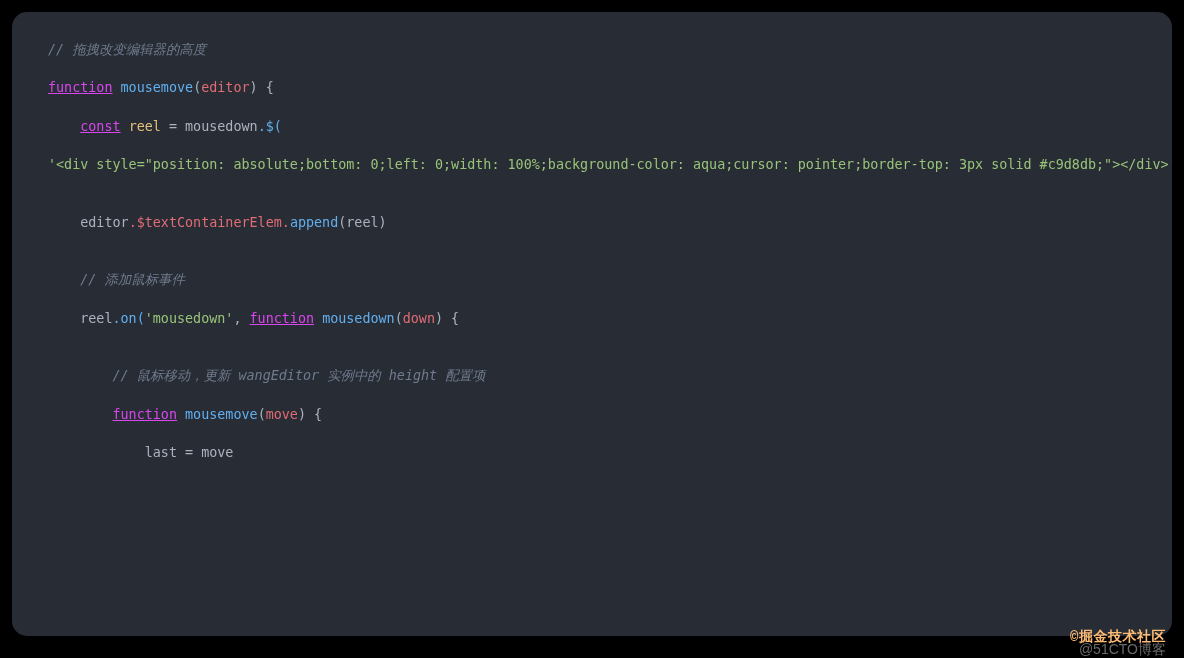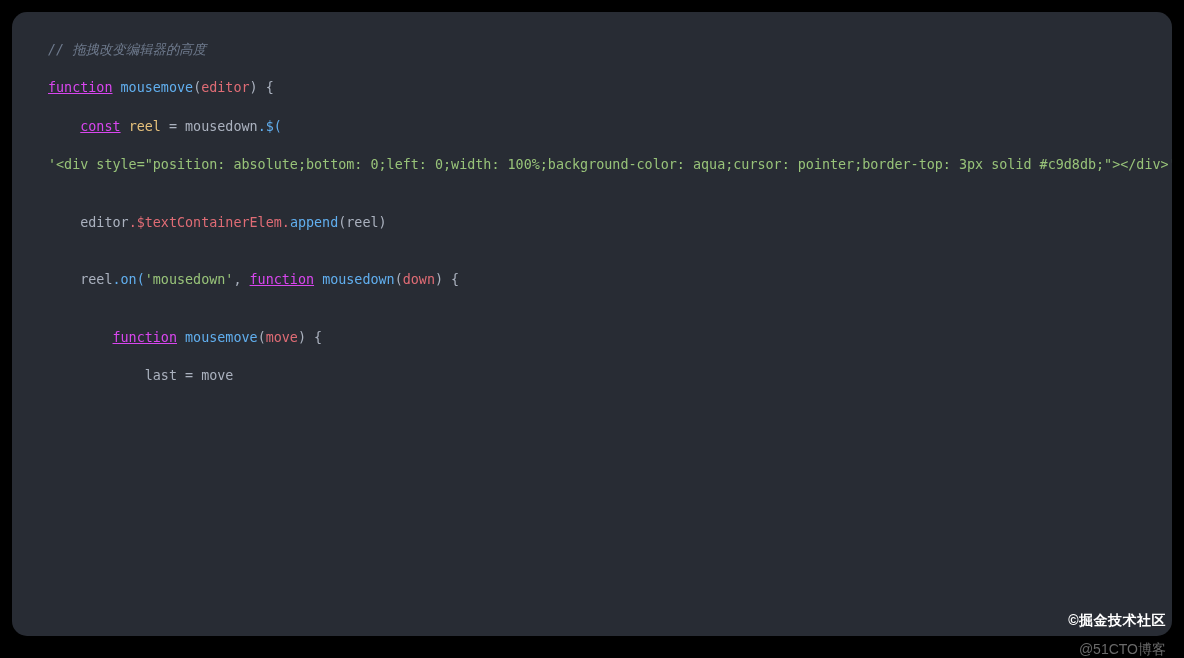--- a/index.html
+++ b/index.html
@@ -39,23 +39,23 @@
   .tok-var { color: #e5c07b; }
   .tok-varlight { color: #e06c75; }
   .tok-prop { color: #e06c75; margin-top: 42px; }
   .tok-string { color: #98c379; }
   .tok-punct { color: #abb2bf; }
   .tok-plain { color: #abb2bf; }
   .tok-op { color: #56b6c2; }
   .watermark1 {
     position: absolute;
     right: 18px;
-    bottom: 28px;
-    color: #ffffff;
-    font-family: Liberation Sans, sans-serif;
+    bottom: 12px;
+    color: #fdba74;
+    font-family: Liberation Mono, monospace;
     font-size: 14px;
     font-weight: bold;
     letter-spacing: 0.5px;
   }
   .watermark2 {
     position: absolute;
     right: 18px;
     bottom: -1px;
     color: #6a6a6a;
     font-family: sans-serif;
@@ -66,22 +66,24 @@
 <body>
 
 <div class="code-panel">
 <pre class="code"><span class="line"><span class="tok-comment">// 拖拽改变编辑器的高度</span></span>
 <span class="line"><span class="tok-keyword">function</span> <span class="tok-def">mousemove</span><span class="tok-punct">(</span><span class="tok-varlight">editor</span><span class="tok-punct">)</span><span class="tok-punct"> {</span></span>
 <span class="line">    <span class="tok-keyword">const</span> <span class="tok-var">reel</span><span class="tok-punct"> = </span><span class="tok-plain">mousedown</span><span class="tok-def">.$(</span></span>
 <span class="line" style="padding-left:36px;"><span class="tok-string">'&lt;div style="position: absolute;bottom: 0;left: 0;width: 100%;background-color: aqua;cursor: pointer;border-top: 3px solid #c9d8db;"&gt;&lt;/div&gt;'</span></span>
 <span class="line"></span>
 <span class="line">    <span class="tok-plain">editor</span><span class="tok-prop">.$textContainerElem.</span><span class="tok-def">append</span><span class="tok-punct">(</span><span class="tok-plain">reel</span><span class="tok-punct">)</span></span>
 <span class="line"></span>
+<span class="line">    <span class="tok-comment">// 添加鼠标事件</span></span>
 <span class="line">    <span class="tok-plain">reel</span><span class="tok-def">.on(</span><span class="tok-string">'mousedown'</span><span class="tok-punct">, </span><span class="tok-keyword">function</span> <span class="tok-def">mousedown</span><span class="tok-punct">(</span><span class="tok-varlight">down</span><span class="tok-punct">) {</span></span>
 <span class="line"></span>
+<span class="line">        <span class="tok-comment">// 鼠标移动，更新 wangEditor 实例中的 height 配置项</span></span>
 <span class="line">        <span class="tok-keyword">function</span> <span class="tok-def">mousemove</span><span class="tok-punct">(</span><span class="tok-varlight">move</span><span class="tok-punct">) {</span></span>
 <span class="line">            <span class="tok-plain">last</span><span class="tok-punct"> = </span><span class="tok-plain">move</span></span>
 <span class="line">        </span>
 <span class="line"></span>
 
 
 
 
 
 <span class="line"></span>

